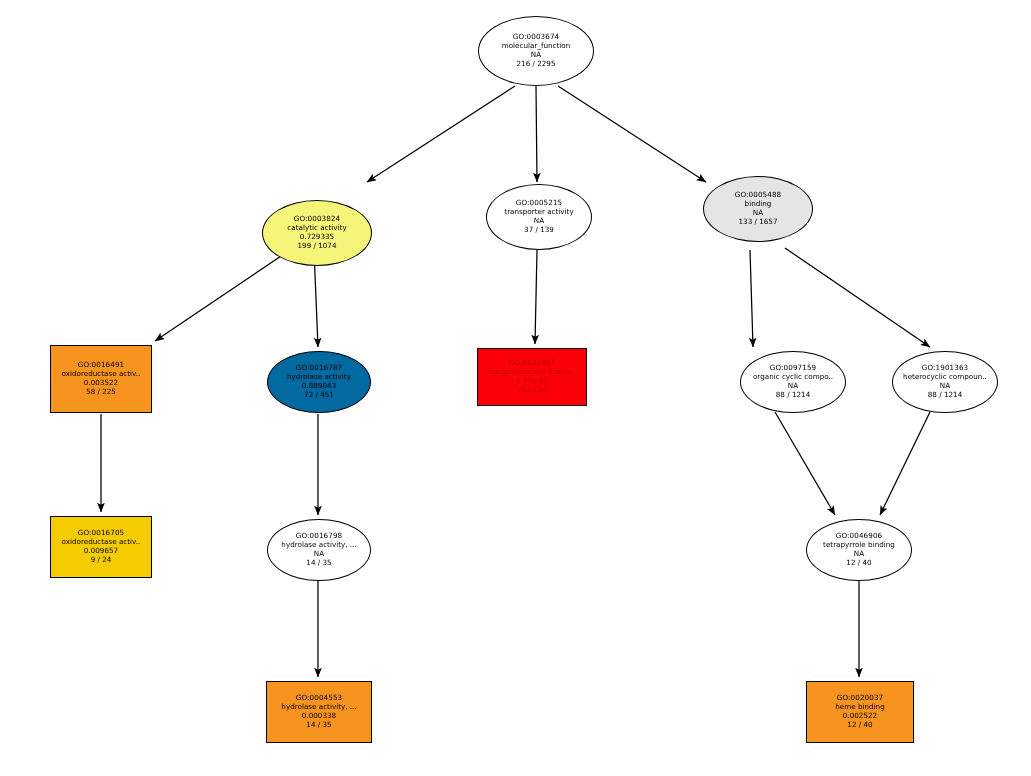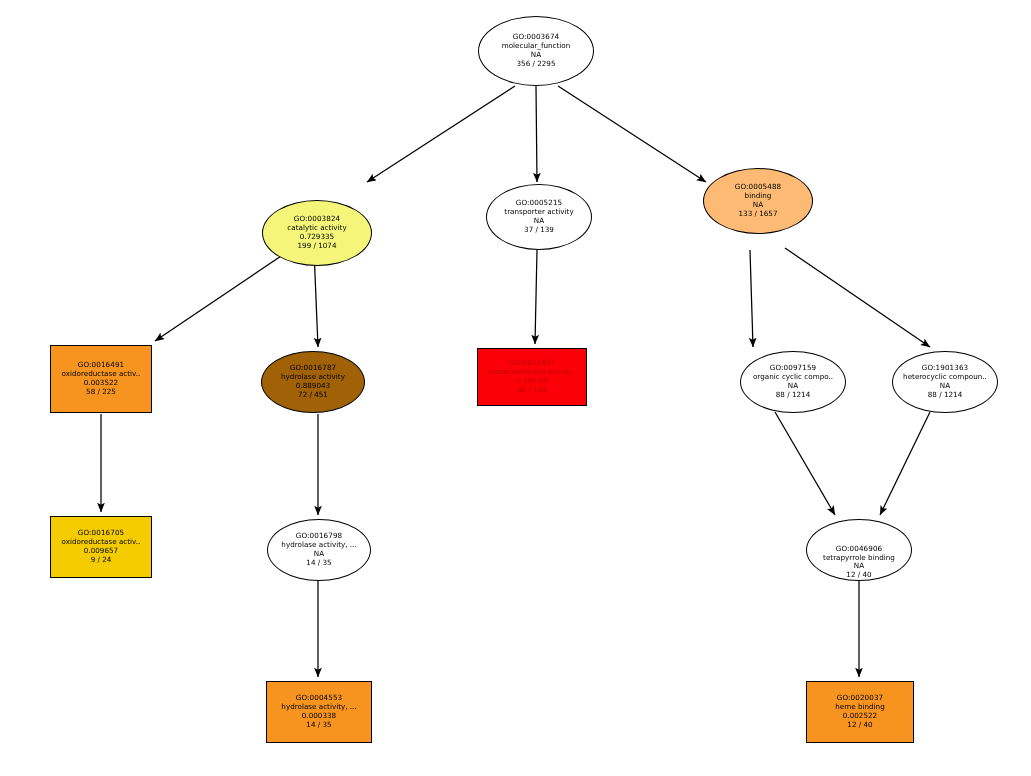--- a/index.html
+++ b/index.html
@@ -81,47 +81,47 @@
         <line x1="318" y1="581" x2="318" y2="677" stroke="#000000" stroke-width="1.25" marker-end="url(#arrow)"></line>
         <line x1="859" y1="581" x2="859" y2="677" stroke="#000000" stroke-width="1.25" marker-end="url(#arrow)"></line>
       </g>
   </svg>
 
   <div id="node-layer">
       <div class="node ellipse" style="left: 478px; top: 16px; width: 116px; height: 70px; background: rgb(255, 255, 255);">
         <span class="ln id">GO:0003674</span>
         <span class="ln term">molecular_function</span>
         <span class="ln pval">NA</span>
-        <span class="ln counts">356 / 2295</span>
+        <span class="ln counts">216 / 2295</span>
       </div>
       <div class="node ellipse" style="left: 262px; top: 200px; width: 110px; height: 66px; background: rgb(245, 245, 122);">
         <span class="ln id">GO:0003824</span>
         <span class="ln term">catalytic activity</span>
         <span class="ln pval">0.729335</span>
         <span class="ln counts">199 / 1074</span>
       </div>
       <div class="node ellipse" style="left: 486px; top: 184px; width: 106px; height: 66px; background: rgb(255, 255, 255);">
         <span class="ln id">GO:0005215</span>
         <span class="ln term">transporter activity</span>
         <span class="ln pval">NA</span>
         <span class="ln counts">37 / 139</span>
       </div>
-      <div class="node ellipse" style="left: 703px; top: 168px; width: 110px; height: 66px; background: #fdba74;">
+      <div class="node ellipse" style="left: 703px; top: 176px; width: 110px; height: 66px; background: #e5e5e5;">
         <span class="ln id">GO:0005488</span>
         <span class="ln term">binding</span>
         <span class="ln pval">NA</span>
         <span class="ln counts">133 / 1657</span>
       </div>
       <div class="node rect" style="left: 50px; top: 345px; width: 102px; height: 68px; background: rgb(247, 148, 32);">
         <span class="ln id">GO:0016491</span>
         <span class="ln term">oxidoreductase activ..</span>
         <span class="ln pval">0.003522</span>
         <span class="ln counts">58 / 225</span>
       </div>
-      <div class="node ellipse" style="left: 261px; top: 351px; width: 104px; height: 62px; background: #a16207;">
+      <div class="node ellipse" style="left: 267px; top: 351px; width: 104px; height: 62px; background: #0369a1;">
         <span class="ln id">GO:0016787</span>
         <span class="ln term">hydrolase activity</span>
         <span class="ln pval">0.889043</span>
         <span class="ln counts">72 / 451</span>
       </div>
       <div class="node rect" style="left: 477px; top: 348px; width: 110px; height: 58px; background: rgb(251, 0, 7); color: rgb(192, 0, 0);">
         <span class="ln id">GO:0022857</span>
         <span class="ln term">transmembrane transp..</span>
         <span class="ln pval">1.19e-05</span>
         <span class="ln counts">36 / 134</span>
@@ -143,21 +143,21 @@
         <span class="ln term">oxidoreductase activ..</span>
         <span class="ln pval">0.009657</span>
         <span class="ln counts">9 / 24</span>
       </div>
       <div class="node ellipse" style="left: 267px; top: 519px; width: 104px; height: 62px; background: rgb(255, 255, 255);">
         <span class="ln id">GO:0016798</span>
         <span class="ln term">hydrolase activity, ...</span>
         <span class="ln pval">NA</span>
         <span class="ln counts">14 / 35</span>
       </div>
-      <div class="node ellipse" style="left: 806px; top: 519px; width: 106px; height: 62px; background: rgb(255, 255, 255); justify-content: flex-end;">
+      <div class="node ellipse" style="left: 806px; top: 519px; width: 106px; height: 62px; background: rgb(255, 255, 255);">
         <span class="ln id">GO:0046906</span>
         <span class="ln term">tetrapyrrole binding</span>
         <span class="ln pval">NA</span>
         <span class="ln counts">12 / 40</span>
       </div>
       <div class="node rect" style="left: 266px; top: 681px; width: 106px; height: 62px; background: rgb(247, 148, 32);">
         <span class="ln id">GO:0004553</span>
         <span class="ln term">hydrolase activity, ...</span>
         <span class="ln pval">0.000338</span>
         <span class="ln counts">14 / 35</span>

